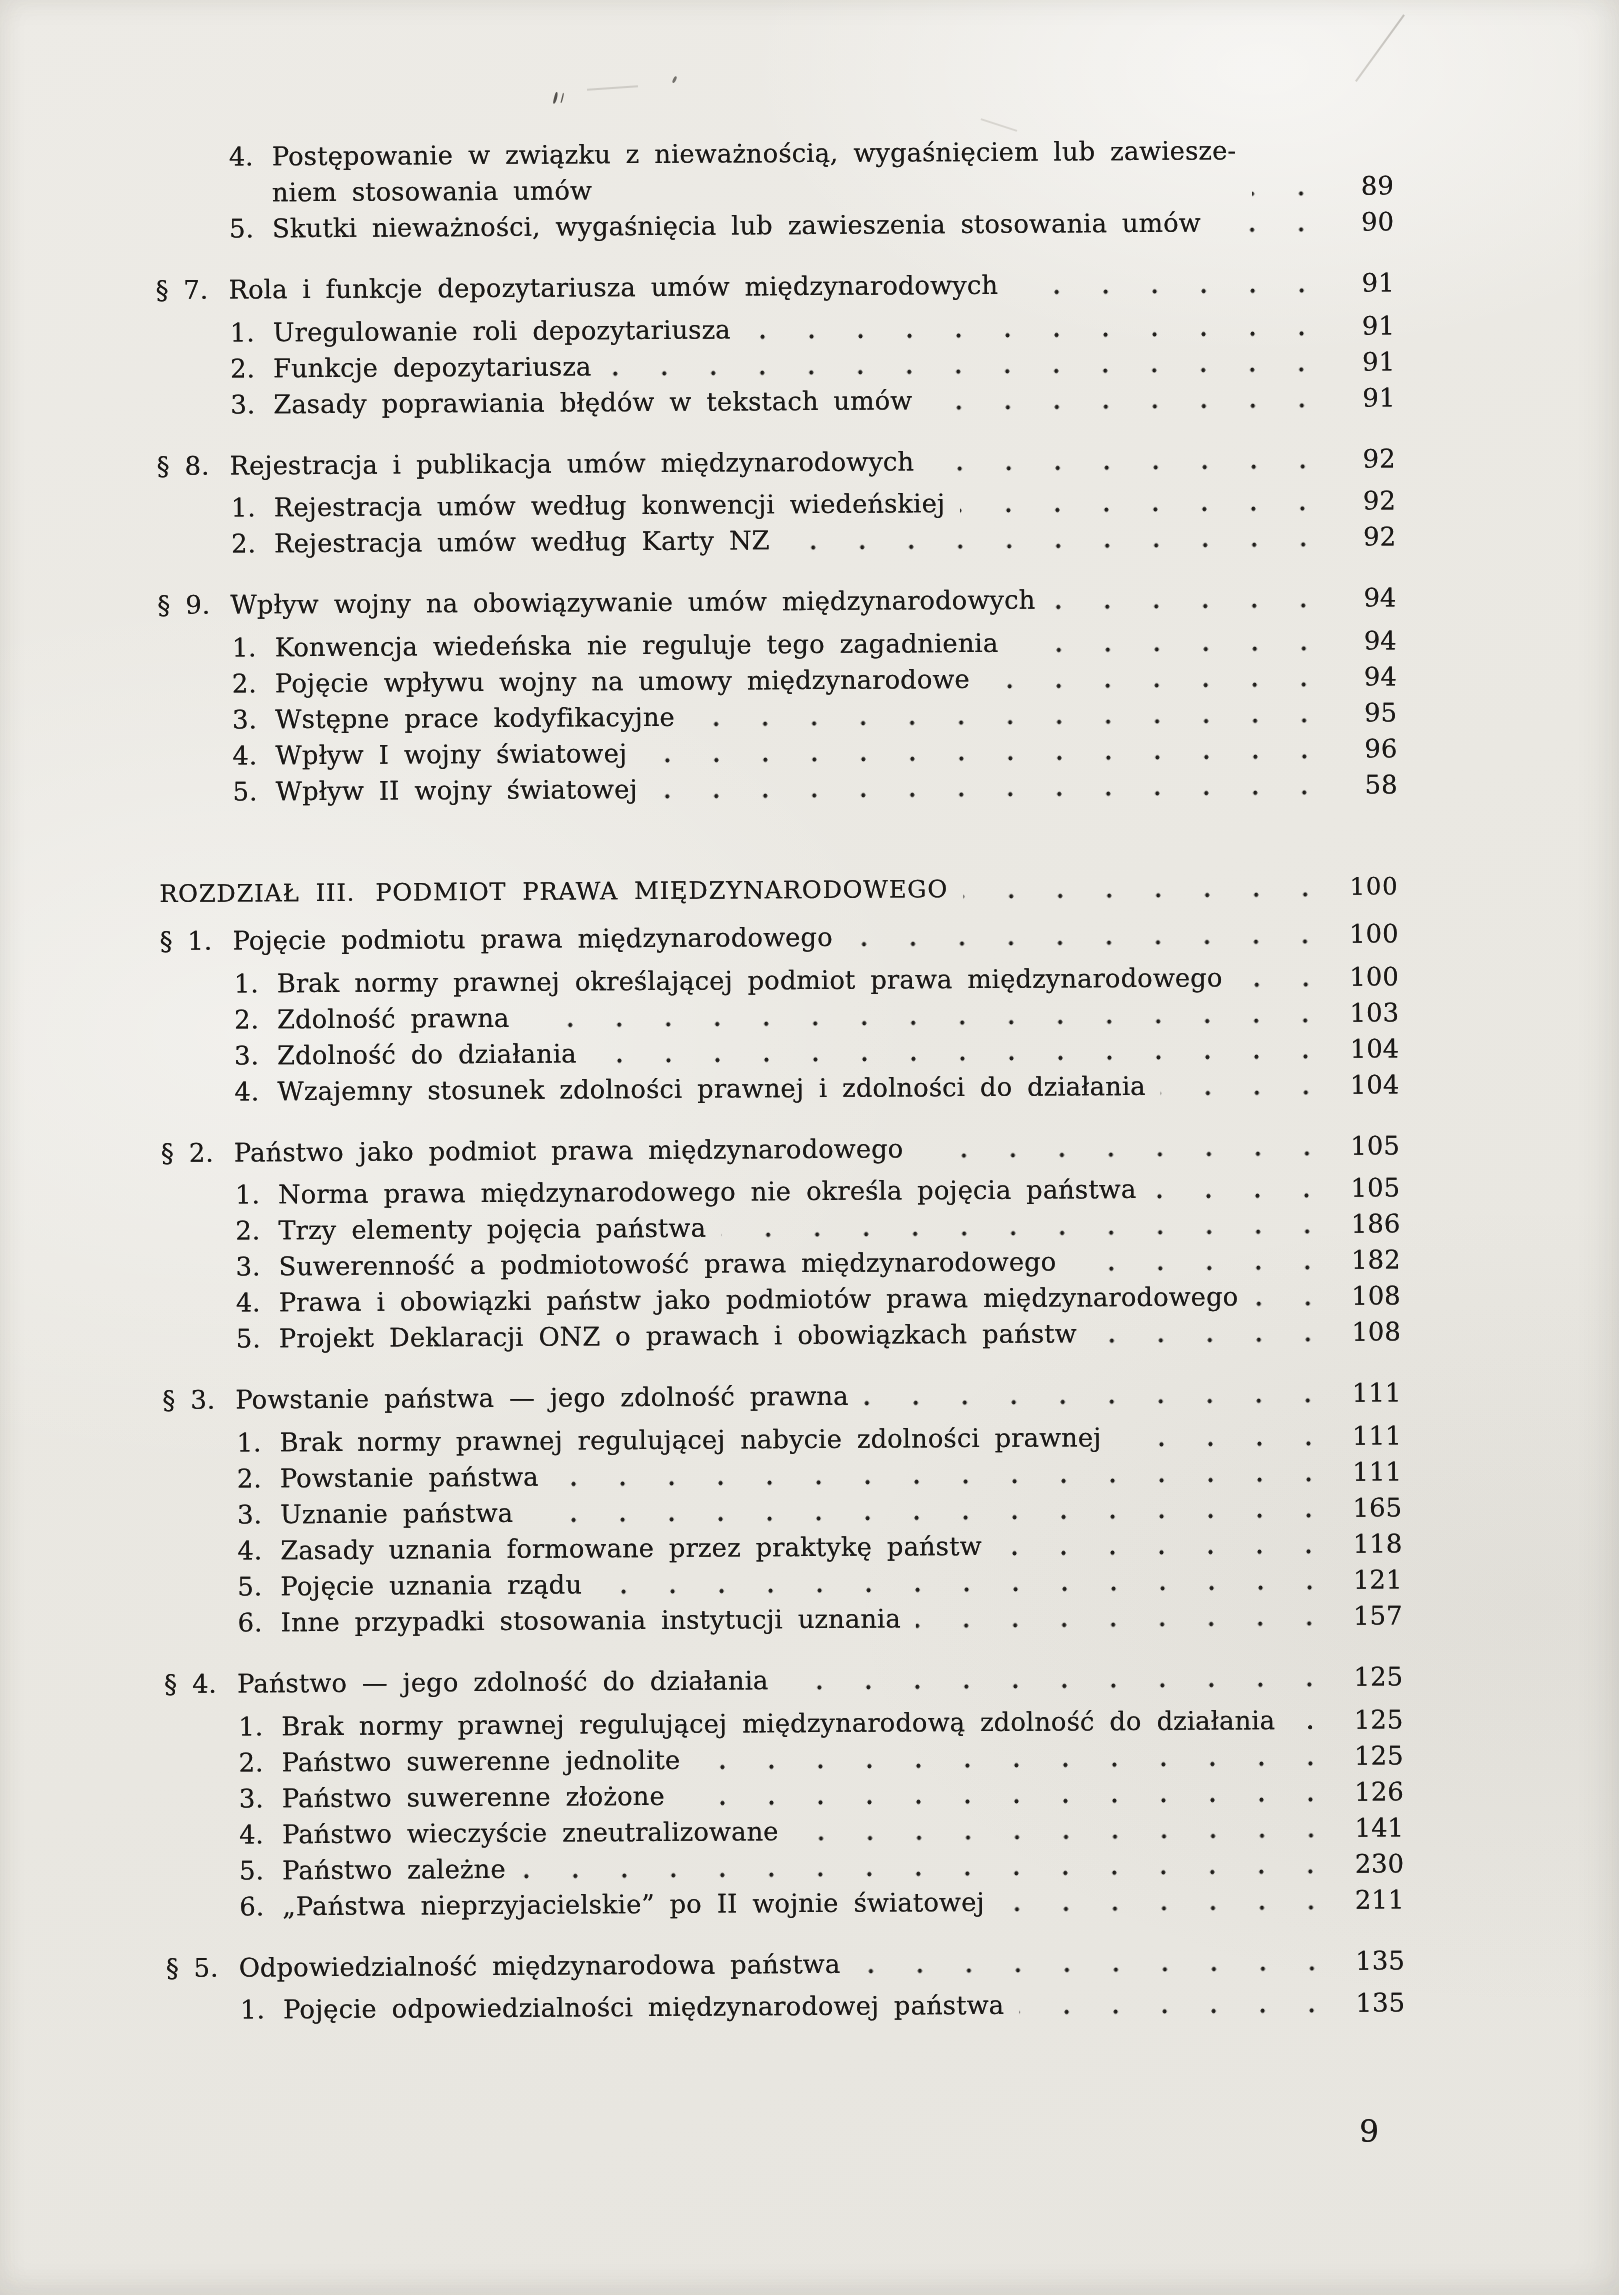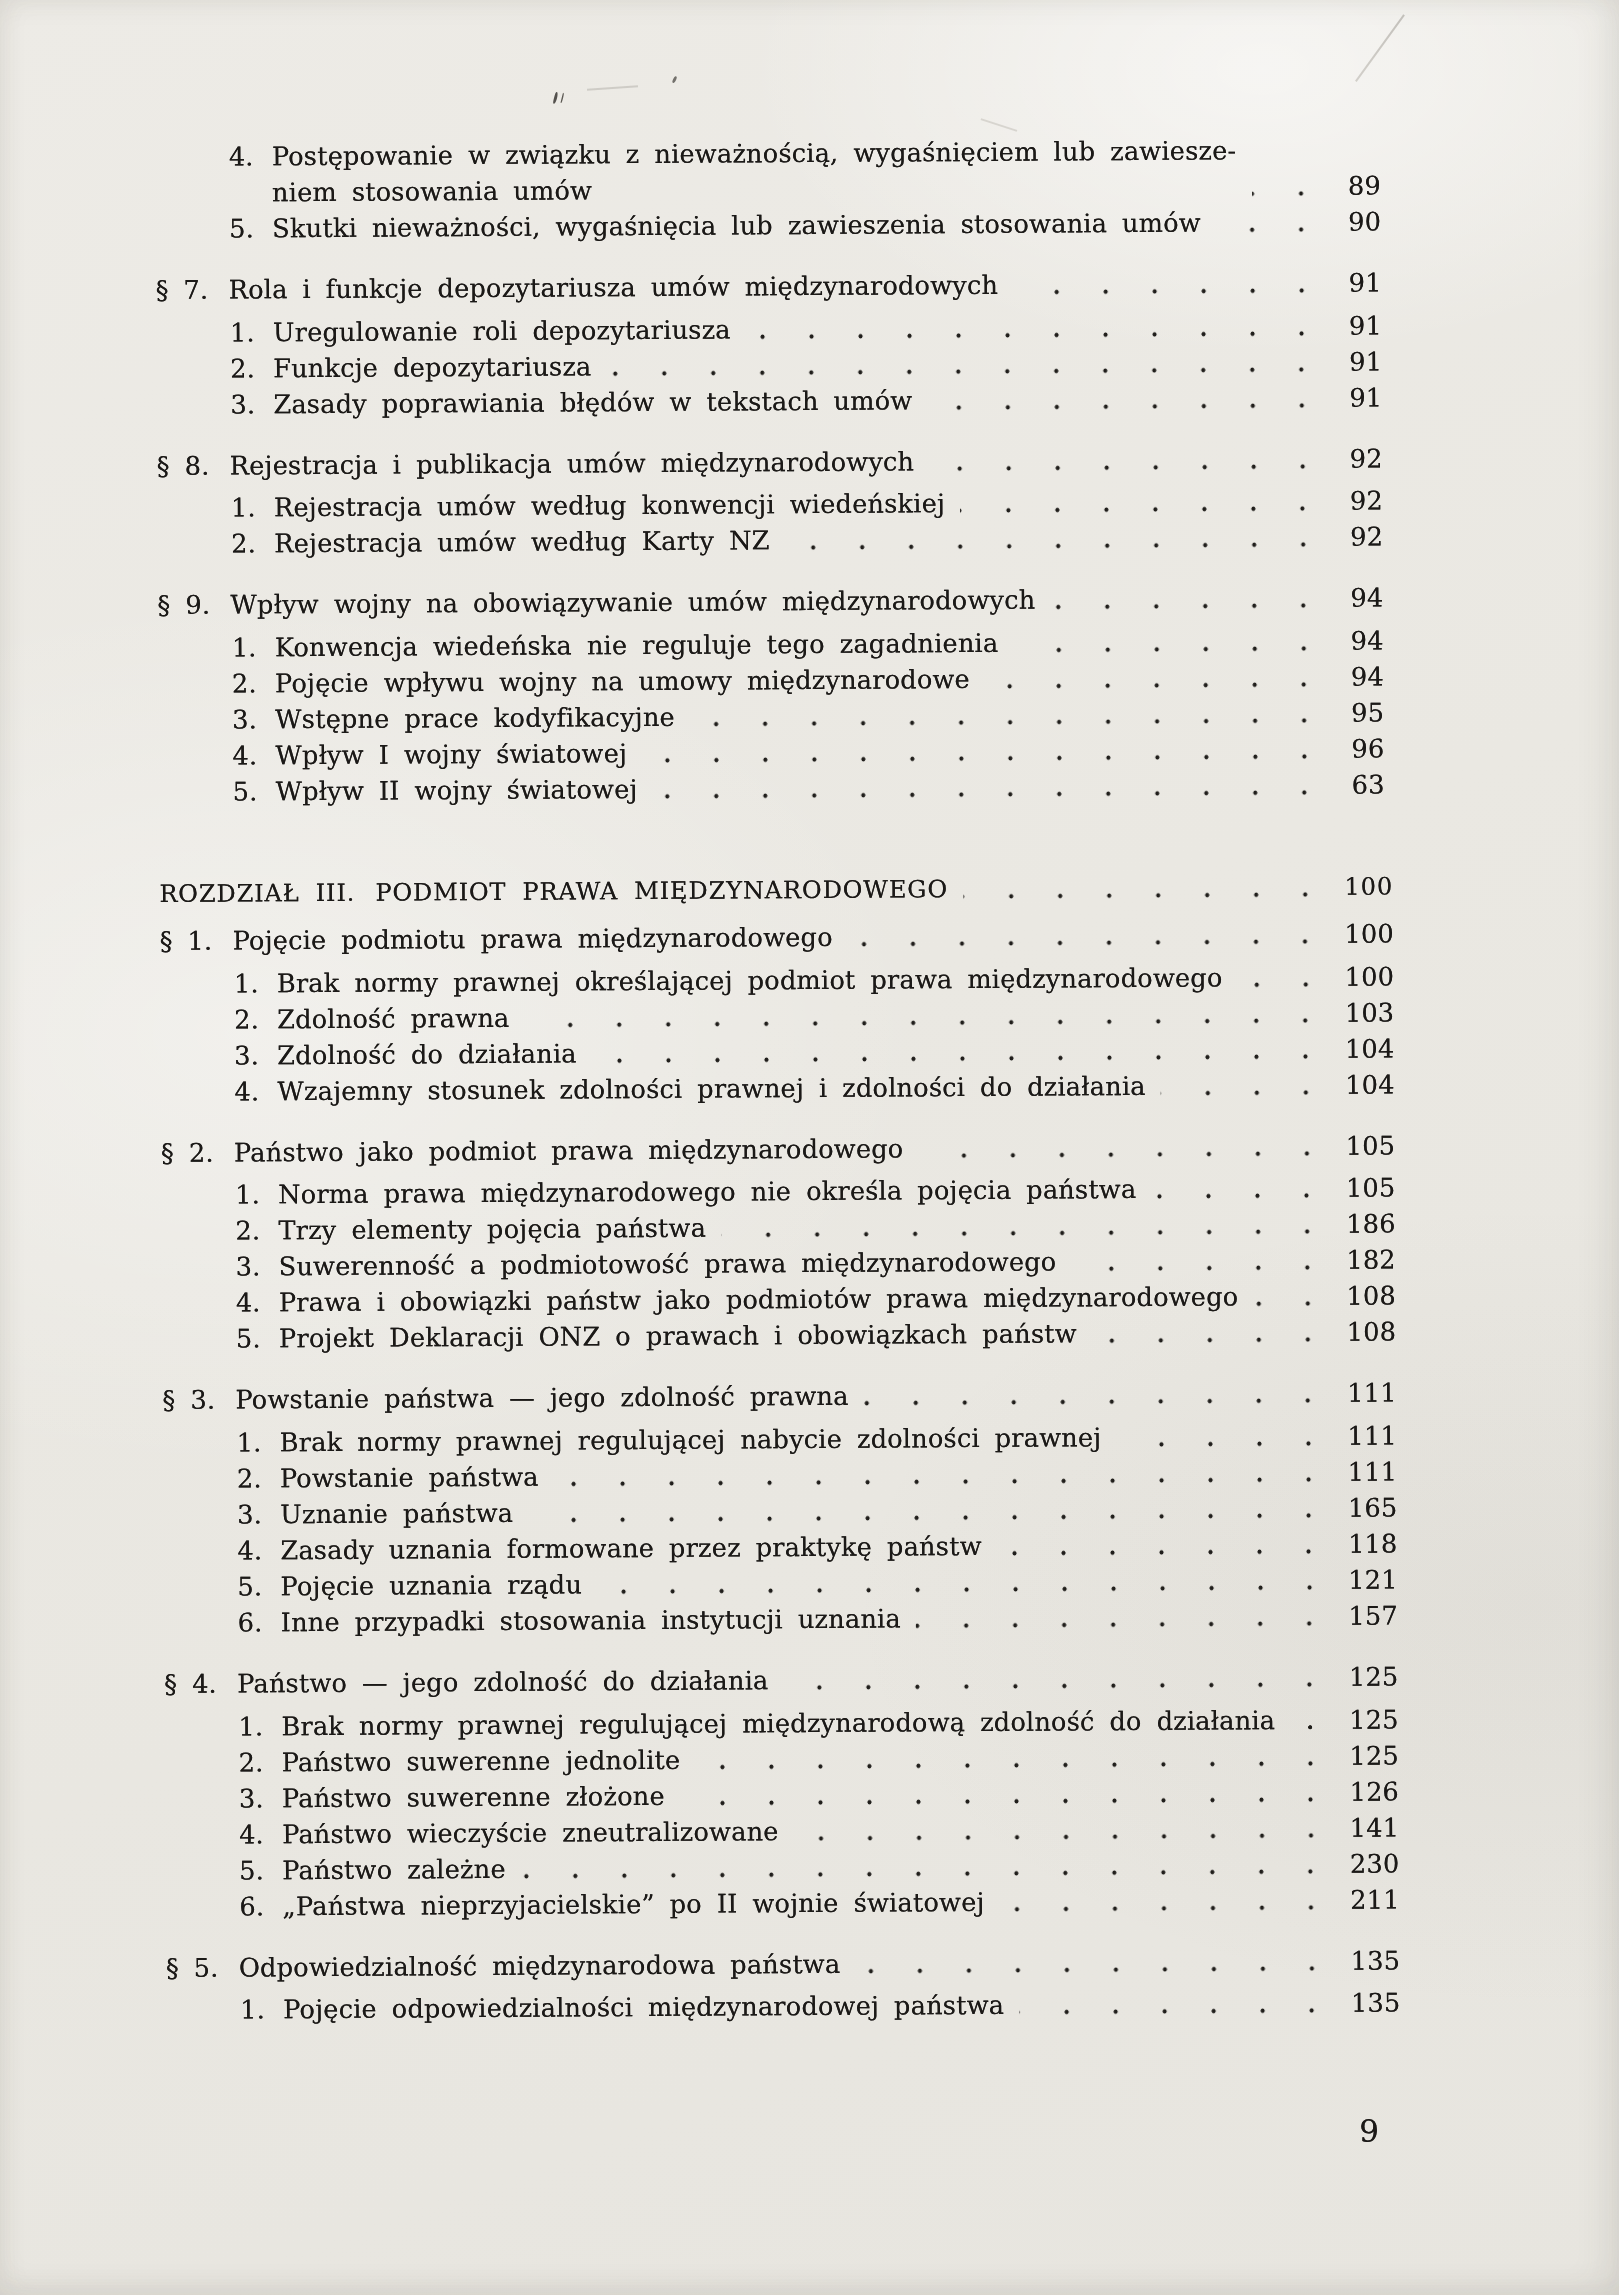--- a/index.html
+++ b/index.html
@@ -58,21 +58,21 @@
     flex: 1 1 0;
     min-width: 11.5px;
     align-self: flex-end;
     height: 36px;
     margin-left: 15px; margin-right: 10px;
     background-image: radial-gradient(circle, #201e1b 1.7px, rgba(32,30,27,0) 2.4px);
     background-size: 49px 6.6px;
     background-repeat: repeat-x;
     background-position: right bottom 7.4px;
   }
-  .page-num { flex: 0 0 59px; text-align: center; white-space: nowrap; }
+  .page-num { flex: 0 0 59px; text-align: right; white-space: nowrap; }
   .folio {
     position: absolute; top: 2113px; left: 1336px; width: 66px;
     text-align: center;
     font-size: 31px;
     text-shadow: 0 0 0.5px rgba(27,25,23,0.85);
   }
   
   .speck-a {
     position: absolute; left: 554px; top: 92px;
     width: 3.3px; height: 12.4px;
@@ -204,21 +204,21 @@
       <div class="row item">
         <span class="label">4.</span>
         <span class="text"><span class="line">Wpływ I wojny światowej</span></span>
         <span class="leader"></span>
         <span class="page-num">96</span>
       </div>
       <div class="row item">
         <span class="label">5.</span>
         <span class="text"><span class="line">Wpływ II wojny światowej</span></span>
         <span class="leader"></span>
-        <span class="page-num">63</span>
+        <span class="page-num">58</span>
       </div>
       <div class="row chapter">
         <span class="label">ROZDZIAŁ III.</span>
         <span class="text"><span class="line">PODMIOT PRAWA MIĘDZYNARODOWEGO</span></span>
         <span class="leader"></span>
         <span class="page-num">100</span>
       </div>
       <div class="row section">
         <span class="label">§ 1.</span>
         <span class="text"><span class="line">Pojęcie podmiotu prawa międzynarodowego</span></span>

